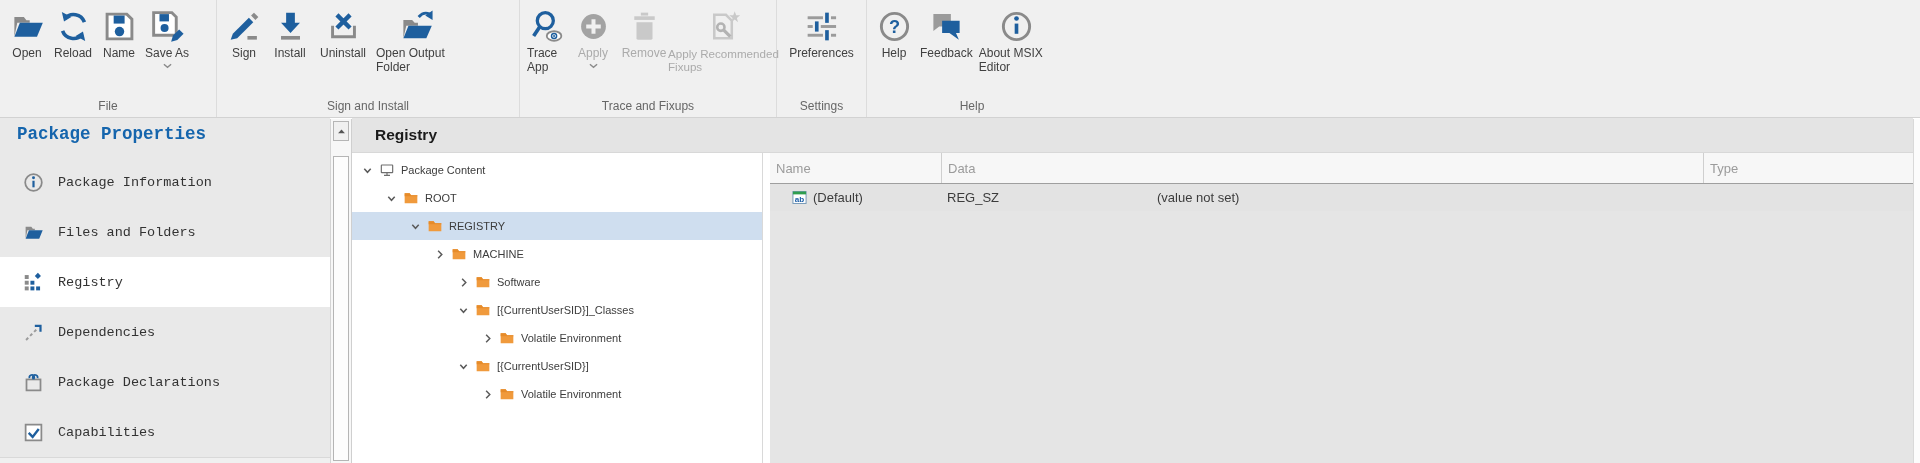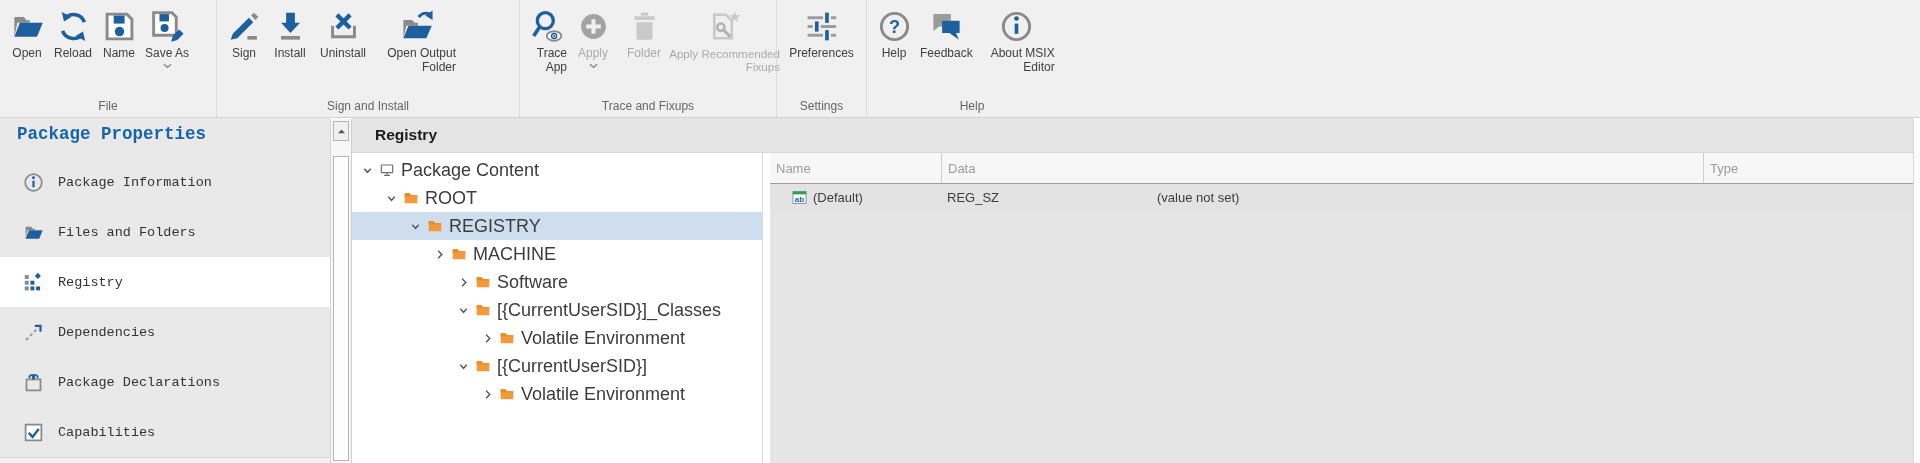--- a/index.html
+++ b/index.html
@@ -11,21 +11,21 @@
   #ribbon { position:absolute; left:0; top:0; width:1920px; height:118px;
     background:#f0f0f0; border-bottom:1px solid #d2d2d2; display:flex; }
   .rgroup { position:relative; height:100%; border-right:1px solid #dcdcdc; flex:0 0 auto; }
   .rgroup-label { position:absolute; bottom:4px; left:0; right:0; text-align:center;
     font-size:12px; color:#666; white-space:nowrap; }
   .ritems { display:flex; align-items:flex-start; padding:5px 0 0 4px; }
   .rbtn { display:flex; flex-direction:column; align-items:center; min-width:46px;
     padding:1px 3px; cursor:default; }
   .ricon { width:38px; height:40px; display:flex; align-items:center; justify-content:center; }
   .ricon svg { width:35px; height:35px; display:block; }
-  .rlabel { font-size:12px; line-height:1.15; color:#404040; text-align:right; margin-top:1px; }
+  .rlabel { font-size:12px; line-height:1.15; color:#404040; text-align:left; margin-top:1px; }
   .rbtn.disabled .rlabel { color:#ababab; }
   .rchevron { margin-top:2px; height:6px; display:flex; }
   .rchevron svg { width:9px; height:6px; }
   [data-name="ribbon-group-file"] { width:217px; }
   [data-name="ribbon-group-sign-and-install"] { width:303px; }
   [data-name="ribbon-group-trace-and-fixups"] { width:257px; }
   [data-name="ribbon-group-settings"] { width:90px; }
   [data-name="ribbon-group-settings"] .ritems { justify-content:center; padding-left:0; }
   [data-name="ribbon-group-help"] { width:210px; border-right:none; }
   [data-name="ribbon-button-open-output-folder"] .rlabel { width:80px; }
@@ -65,21 +65,21 @@
 
   
   #tree-panel { position:absolute; left:352px; top:153px; width:411px; height:310px;
     background:#fff; border-right:1px solid #d9d9d9; padding-top:3px; overflow:hidden; }
   .tnode { display:flex; align-items:center; height:28px; cursor:default; }
   .tnode.selected { background:var(--selection-blue,#cfdeef); }
   .tchev { width:14px; height:14px; margin-right:4px; display:flex; align-items:center; justify-content:center; flex:0 0 auto; }
   .tchev svg { width:11px; height:11px; }
   .ticon { width:17px; height:17px; margin-right:6px; display:flex; align-items:center; justify-content:center; flex:0 0 auto; }
   .ticon svg { width:16px; height:16px; }
-  .tlabel { font-size:18px; color:#3c3c3c; white-space:nowrap; }
+  .tlabel { font-size:11px; color:#3c3c3c; white-space:nowrap; }
 
   
   #table-panel { position:absolute; left:770px; top:153px; width:1143px; height:310px; background:#e5e5e5; }
   #table-header-row { display:flex; height:31px; background:#f7f7f7;
     border-bottom:1px solid #9f9f9f; align-items:stretch; }
   .th { display:flex; align-items:center; padding-left:6px; font-size:13px; color:#9b9b9b; }
   .th + .th { border-left:1px solid #cfcfcf; }
   .col0 { width:171px; flex:0 0 auto; }
   .col1 { width:210px; flex:0 0 auto; }
   .col2 { flex:1 1 auto; }
@@ -224,21 +224,21 @@
             </span>
           </div>
           <div class="rbtn disabled" data-name="ribbon-button-remove">
             <span class="ricon" data-name="remove-icon">
               <svg viewBox="0 0 48 48">
                 <path d="M19 5h10v4H19z" fill="#c9c9c9"></path>
                 <rect x="10" y="10" width="28" height="5" fill="#c9c9c9"></rect>
                 <path d="M13 18h22v22a2 2 0 0 1-2 2H15a2 2 0 0 1-2-2z" fill="#c9c9c9"></path>
               </svg>
             </span>
-            <span class="rlabel" data-name="ribbon-button-label">Folder</span>
+            <span class="rlabel" data-name="ribbon-button-label">Remove</span>
           </div>
           <div class="rbtn disabled" data-name="ribbon-button-apply-recommended-fixups">
             <span class="ricon" data-name="fixups-icon">
               <svg viewBox="0 0 48 48">
                 <path d="M10 8h16l8 8v24H10z" fill="none" stroke="#c9c9c9" stroke-width="3.5"></path>
                 <polygon points="38,3 40,8.5 45.5,8.5 41,12.5 42.5,18 38,14.5 33.5,18 35,12.5 30.5,8.5 36,8.5" fill="#c9c9c9"></polygon>
                 <circle cx="19" cy="25" r="5" fill="none" stroke="#b3b3b3" stroke-width="3.5"></circle>
                 <path d="M23 29l9 9" stroke="#b3b3b3" stroke-width="4.5"></path>
               </svg>
             </span>

